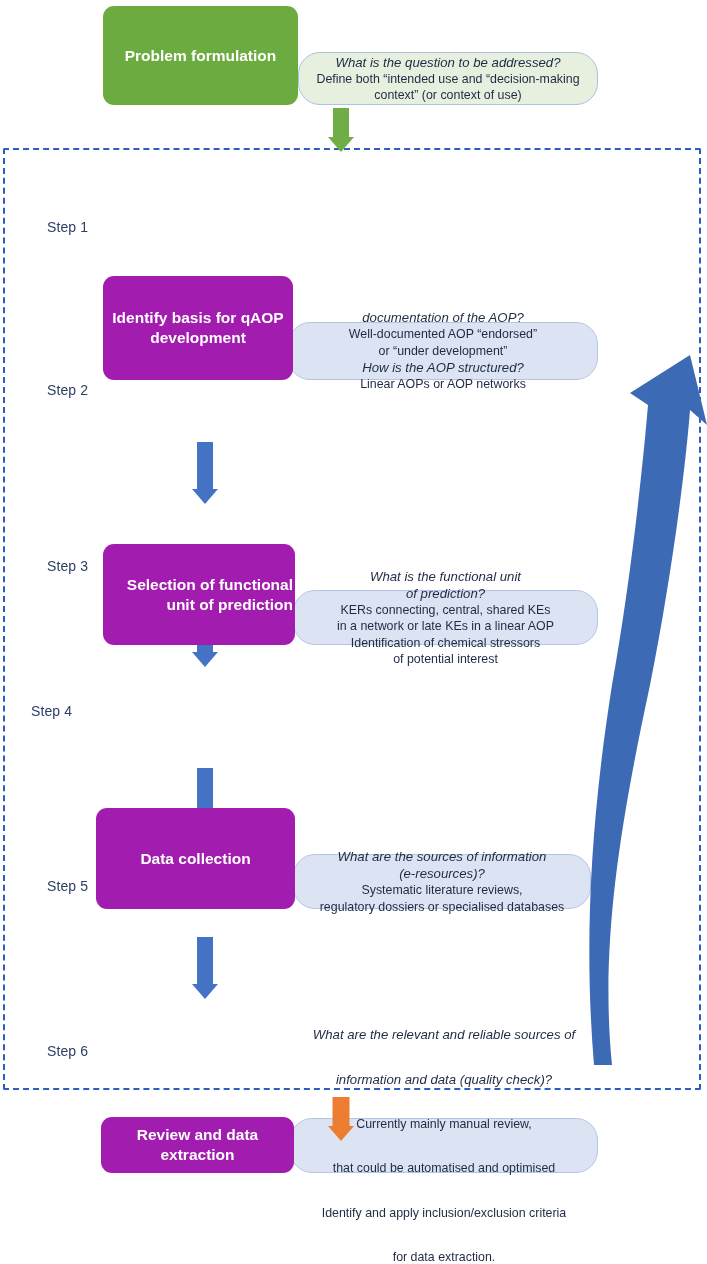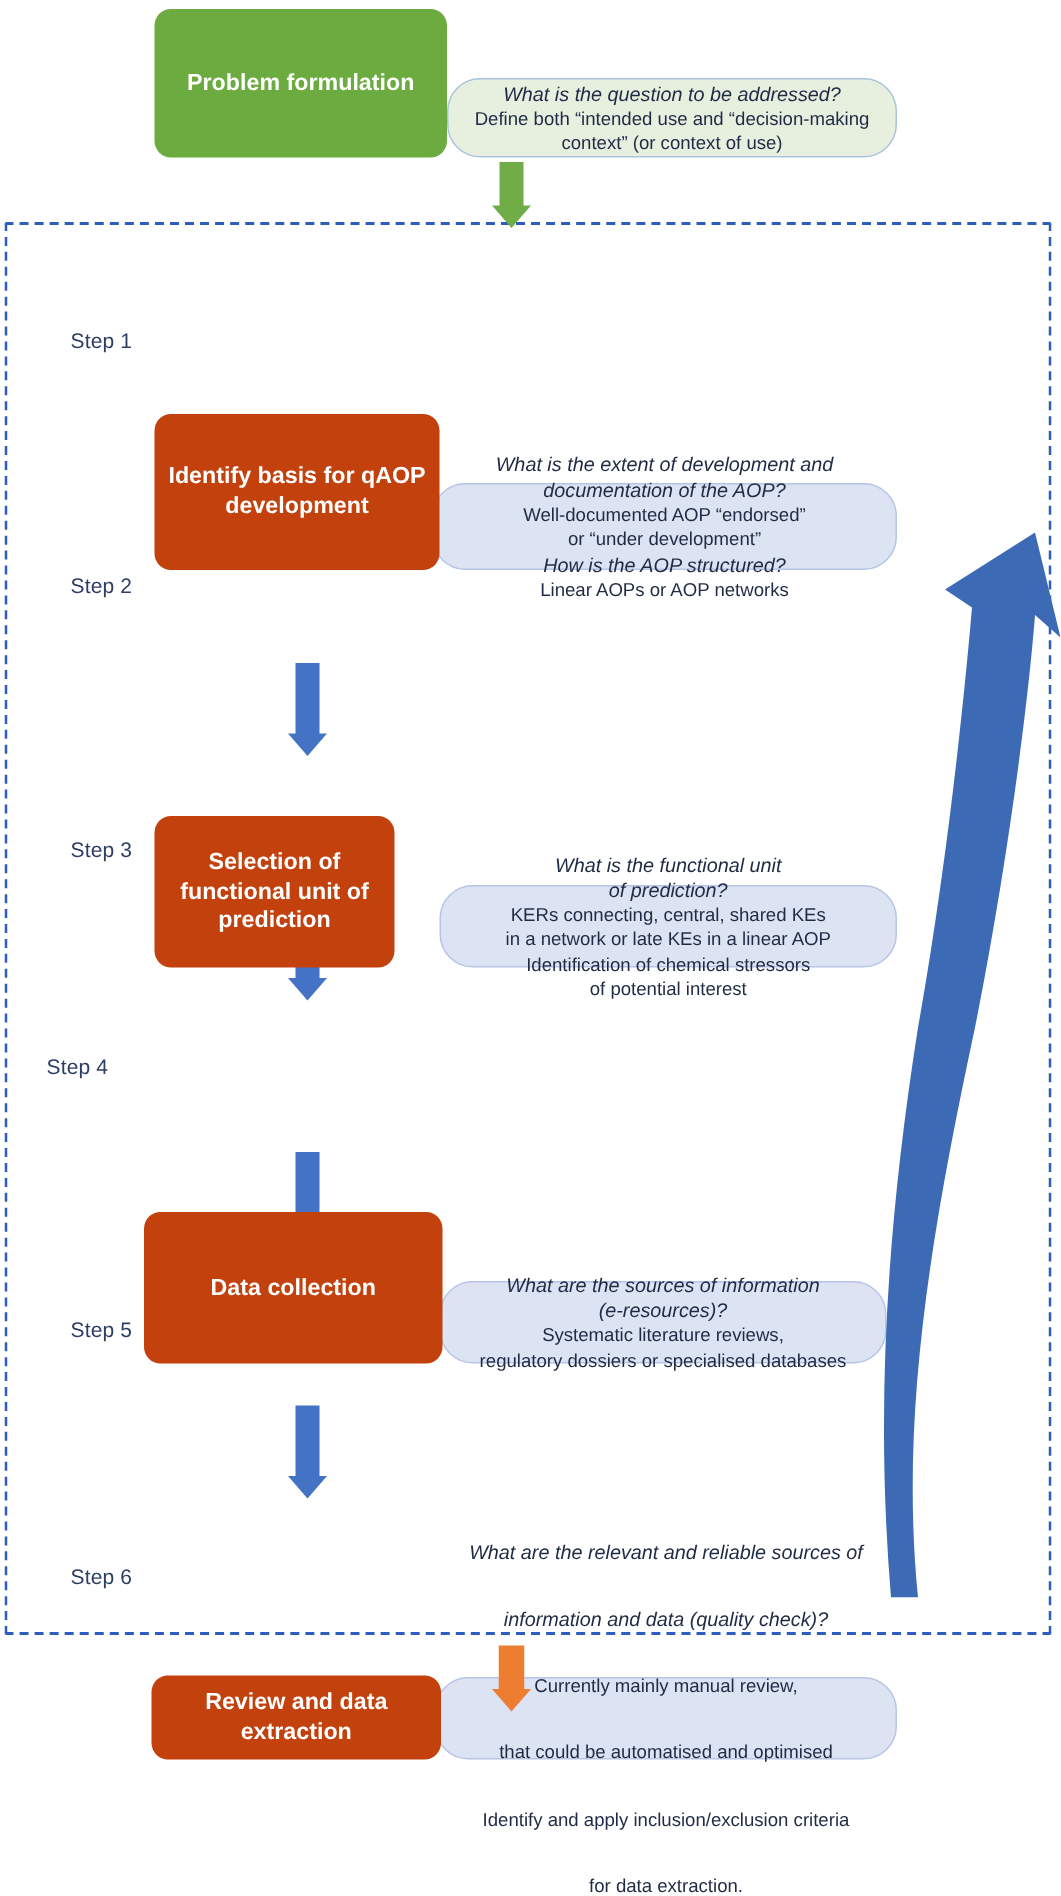--- a/index.html
+++ b/index.html
@@ -36,21 +36,21 @@
     text-align: center;
     font-weight: bold;
     color: #ffffff;
     font-size: 15.5px;
     line-height: 1.28;
     border-radius: 11px;
     position: relative;
     z-index: 3;
     padding: 4px 2px;
   }
-  .title-block.blue  { background: #c2410c; }
+  .title-block.blue  { background: #a21caf; }
   .title-block.green { background: #6cab3f; }
 
   
   .desc-block {
     box-sizing: border-box;
     display: flex;
     flex-direction: column;
     align-items: center;
     justify-content: center;
     text-align: center;
@@ -133,21 +133,20 @@
 </div>
 
 <div class="v-arrow green" style="left:324px; top:108px; width:34px; height:44px;">
   <div class="shaft" style="width:16px; height:30px;"></div>
   <div class="head"></div>
 </div>
 
 <div class="step-label" style="left:47px; top:219px;">Step 1</div>
 <div class="card" style="left:103px; top:177px; width:495px; height:104px;">
   <div class="desc-block blue" style="left:185px; width:310px;">
-    <div class="q">What is the extent of development and</div>
     <div class="q">documentation of the AOP?</div>
     <div class="a">Well-documented AOP “endorsed”</div>
     <div class="a">or “under development”</div>
     <div class="q">How is the AOP structured?</div>
     <div class="a">Linear AOPs or AOP networks</div>
   </div>
   <div class="title-block blue" style="width:190px;">Identify basis for qAOP development</div>
 </div>
 
 <div class="v-arrow blue" style="left:188px; top:281px; width:34px; height:59px;">
@@ -158,21 +157,21 @@
 <div class="step-label" style="left:47px; top:382px;">Step 2</div>
 <div class="card" style="left:103px; top:341px; width:495px; height:101px;">
   <div class="desc-block blue" style="left:190px; width:305px;">
     <div class="q">What is the functional unit</div>
     <div class="q">of prediction?</div>
     <div class="a">KERs connecting, central, shared KEs</div>
     <div class="a">in a network or late KEs in a linear AOP</div>
     <div class="a">Identification of chemical stressors</div>
     <div class="a">of potential interest</div>
   </div>
-  <div class="title-block blue" style="width:160px;">Selection of functional unit of prediction</div>
+  <div class="title-block blue" style="width:192px;text-align:right;">Selection of functional unit of prediction</div>
 </div>
 
 <div class="v-arrow blue" style="left:188px; top:442px; width:34px; height:62px;">
   <div class="shaft" style="width:16px; height:48px;"></div>
   <div class="head"></div>
 </div>
 
 <div class="step-label" style="left:47px; top:558px;">Step 3</div>
 <div class="card" style="left:96px; top:504px; width:495px; height:101px;">
   <div class="desc-block blue" style="left:197px; width:298px;">

